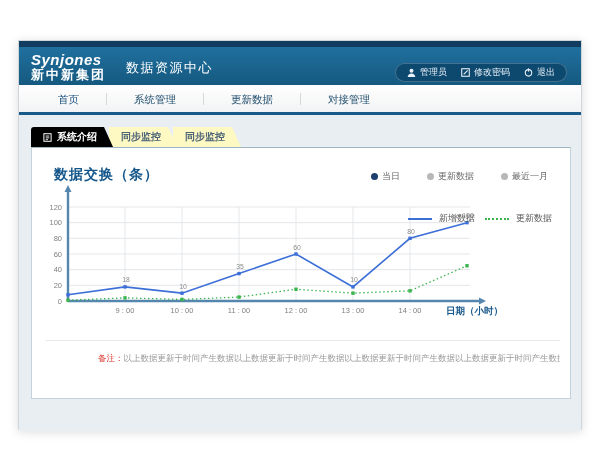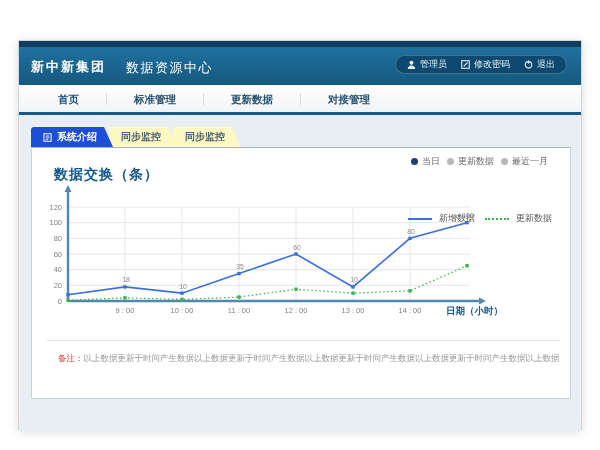--- a/index.html
+++ b/index.html
@@ -14,80 +14,81 @@
   .topstrip { height:6px; background:#123d61; }
   .header {
     height:38px; background:linear-gradient(#20709f,#15597f);
     display:flex; align-items:center; padding:0 12px; position:relative;
   }
   .logo { line-height:1.05; margin-top:1px; }
   .logo-name { color:#fff; font-size:15px; font-weight:bold; font-style:italic; letter-spacing:.5px; display:block; }
   .logo-company { color:#fff; font-size:13px; font-weight:bold; letter-spacing:2px; display:block; }
   .app-title { color:#fff; font-size:13px; letter-spacing:1.5px; margin-left:20px; padding-top:4px; }
   .user-pill {
-    position:absolute; right:14px; top:8px; height:19px;
+    position:absolute; right:14px; top:16px; height:19px;
     background:#0d486f; border:1px solid rgba(255,255,255,.22); border-radius:10px;
     display:flex; align-items:center; padding:0 11px; gap:14px;
   }
   .pill-btn { display:flex; align-items:center; gap:4px; color:#e8f1f7; font-size:9px; cursor:pointer; white-space:nowrap; }
   .pill-btn svg { display:block; }
   .nav {
     height:30px; background:linear-gradient(#ffffff,#f2f3f4);
     border-bottom:3px solid #195a88; display:flex; align-items:center; padding-left:12px;
   }
   .nav-item {
-    font-size:10.5px; font-weight:bold; color:#24516f; padding:0 27px; cursor:pointer;
+    font-size:10.5px; font-weight:normal; color:#24516f; padding:0 27px; cursor:pointer;
     border-right:1px solid #d6d9db; line-height:12px;
   }
   .nav-item:last-child { border-right:none; }
   .nav-item.active { color:#174f7d; }
   .content { height:316px; background:#e8eef2; padding:12px; }
   .tabs { display:flex; height:20px; }
   .tab {
     height:20px; line-height:20px; padding:0 16px 0 12px; font-size:10px; font-weight:bold;
     color:#4f6678; background:#fef9c3; cursor:pointer;
     clip-path:polygon(0 0, calc(100% - 9px) 0, 100% 100%, 0 100%);
     display:flex; align-items:center; gap:5px;
   }
   .tab + .tab { margin-left:-4px; }
-  .tab.active { background:#1d4ed8; color:#fff; border-top-left-radius:3px; z-index:3; position:relative; }
+  .tab.active { background:#000000; color:#fff; border-top-left-radius:3px; z-index:3; position:relative; }
   .tab:nth-child(2) { z-index:2; position:relative; }
   .tab:nth-child(3) { z-index:1; position:relative; }
   .panel {
     position:relative; background:#fff; border:1px solid #c3d3dd; border-top-color:#9fb6c4;
     height:252px; width:540px;
   }
-  .radio-row { position:absolute; top:7px; right:22px; display:flex; gap:7px; align-items:center; }
+  .radio-row { position:absolute; top:22px; right:22px; display:flex; gap:27px; align-items:center; }
   .radio-opt { display:flex; align-items:center; gap:4px; cursor:pointer; }
   .radio-dot { width:7px; height:7px; border-radius:50%; background:#b8b8b8; }
   .radio-dot.selected { background:#1d3f6d; }
   .radio-label { font-size:9px; color:#666; }
   .ylabel { position:absolute; left:22px; top:18px; font-size:14px; font-weight:bold; color:#15578b; letter-spacing:1px; }
   .chart-svg { position:absolute; left:6px; top:34px; }
   .series-legend { position:absolute; right:18px; top:64px; display:flex; flex-direction:row; gap:10px; }
   .legend-item { display:flex; align-items:center; gap:7px; }
   .legend-line { width:24px; height:0; }
   .legend-line.solid { border-top:2px solid #3d6fd8; }
   .legend-line.dotted { border-top:2px dotted #3cb44e; }
   .legend-text { font-size:9px; color:#555; }
   .footnote {
     position:absolute; left:14px; right:10px; top:192px; border-top:1px solid #e8e8e8;
     padding:12px 0 0 12px; font-size:8.5px; white-space:nowrap; overflow:hidden;
   }
-  .footnote .prefix { color:#d93025; }
+  .footnote .prefix { color:#d93025;margin-left:40px; }
   .footnote .body { color:#9a9a9a; }
 </style>
 </head>
 <body>
 
 <div class="window">
   <div class="topstrip"></div>
 
   <div class="header">
     <div class="logo">
+      <span class="logo-name">Synjones</span>
       <span class="logo-company">新中新集团</span>
     </div>
     <div class="app-title">数据资源中心</div>
     <div class="user-pill">
       <span class="pill-btn">
         <svg width="9" height="9" viewBox="0 0 10 10">
             <circle cx="5" cy="3" r="2.2" fill="#e8f1f7"></circle>
             <path d="M0.8 10 Q1.2 6 5 6 Q8.8 6 9.2 10 Z" fill="#e8f1f7"></path>
           </svg>
         <span>管理员</span>
@@ -104,21 +105,21 @@
             <circle cx="5" cy="5.4" r="3.6" fill="none" stroke="#e8f1f7" stroke-width="1.2"></circle>
             <path d="M5 0.4 L5 4" stroke="#e8f1f7" stroke-width="1.3"></path>
           </svg>
         <span>退出</span>
       </span>
     </div>
   </div>
 
   <div class="nav">
     <span class="nav-item active">首页</span>
-    <span class="nav-item">标准管理</span>
+    <span class="nav-item">系统管理</span>
     <span class="nav-item">更新数据</span>
     <span class="nav-item">对接管理</span>
   </div>
 
   <div class="content">
     <div class="tabs">
       <span class="tab active">
         <svg width="9" height="9" viewBox="0 0 10 10">
             <rect x="1" y="0.8" width="8" height="8.4" fill="none" stroke="#fff" stroke-width="1.1"></rect>
             <path d="M3 3.4 L7 3.4 M3 5.4 L7 5.4 M3 7.4 L5.6 7.4" stroke="#fff" stroke-width="1"></path>

